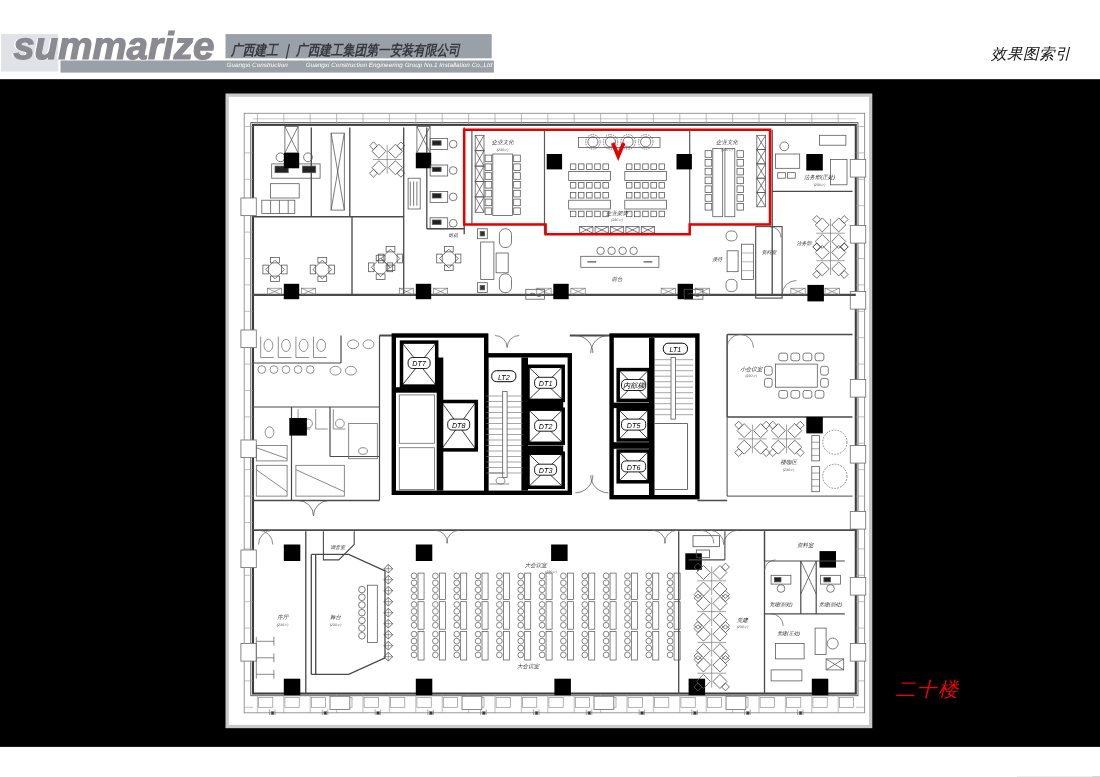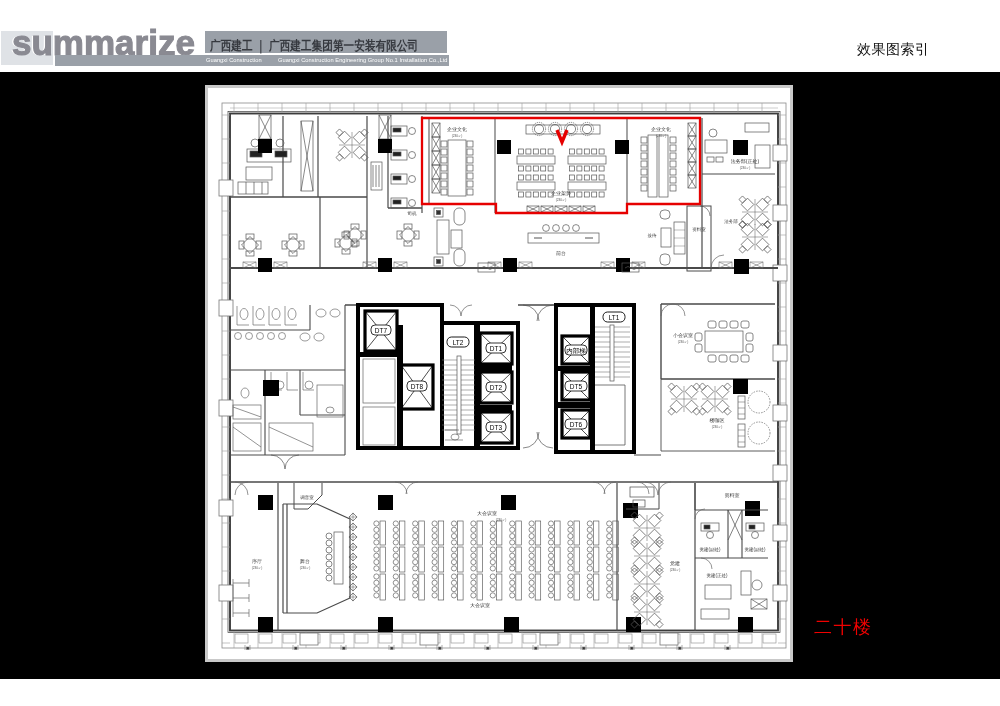--- a/index.html
+++ b/index.html
@@ -1,34 +1,34 @@
 <!DOCTYPE html>
 <html><head><meta charset="utf-8">
 <style>
   html,body{margin:0;padding:0;background:#fff;width:1000px;height:706px;overflow:hidden;
     font-family:"Liberation Sans",sans-serif;}
   .abs{position:absolute;}
 </style></head>
 <body>
 
-<div class="abs" style="left:0;top:0;width:993px;height:706px;background:#fff;">
+<div class="abs" style="left:0;top:0;width:993px;height:706px;background:#fff;font-style:italic;">
 
   <div class="abs" style="left:1px;top:31px;width:52px;height:34px;background:#dfe2e6;"></div>
 
   <div class="abs" style="left:12px;top:24.5px;font-size:35px;line-height:1;font-weight:bold;letter-spacing:0;color:#8a8a92;-webkit-text-stroke:1.1px #8a8a92;white-space:nowrap;"><span style="text-shadow:-1.7px 0 0 #fff;">s</span><span style="text-shadow:-1.7px 0 0 #fff;">u</span><span style="text-shadow:-1.7px 0 0 #fff;">m</span><span style="text-shadow:-1.7px 0 0 #fff;">m</span><span style="text-shadow:-1.7px 0 0 #fff;">a</span><span style="text-shadow:-1.7px 0 0 #fff;">r</span><span style="text-shadow:-1.7px 0 0 #fff;">i</span><span style="text-shadow:-1.7px 0 0 #fff;">z</span><span style="text-shadow:-1.7px 0 0 #fff;">e</span></div>
 
   <div class="abs" style="left:55px;top:55px;width:394px;height:10.5px;background:#9aa0a8;"></div>
 
   <div class="abs" style="left:206px;top:57px;font-size:5.7px;letter-spacing:0.05px;color:#fff;white-space:pre;">Guangxi Construction          Guangxi Construction Engineering Group No.1 Installation Co.,Ltd</div>
 
   <div class="abs" style="left:205px;top:31px;width:242px;height:22px;background:#9aa0a8;"></div>
 
   <div class="abs" style="left:210px;top:38.5px;font-size:13px;line-height:1;font-weight:bold;color:#36393f;white-space:nowrap;transform:scaleX(0.82);transform-origin:0 0;">广西建工 ｜ 广西建工集团第一安装有限公司</div>
 
-  <div class="abs" style="left:857px;top:41px;font-size:14px;color:#111;letter-spacing:0.5px;">效果图索引</div>
+  <div class="abs" style="left:901px;top:41px;font-size:14px;color:#111;letter-spacing:0.5px;">效果图索引</div>
 
   <div class="abs" style="left:0;top:71.5px;width:1000px;height:607.5px;background:#000;"></div>
 
   <div class="abs" style="left:205px;top:85px;width:588px;height:577px;background:#c9c9c9;">
     <div class="abs" style="left:3px;top:3px;width:582px;height:571px;background:#fff;"></div>
     <svg class="abs" style="left:0;top:0" width="588" height="577" viewBox="0 0 588 577">
       <defs>
 
         <g id="xclu" stroke="#555" stroke-width="0.7" fill="none">
           <rect x="-6" y="-6" width="12" height="12" transform="rotate(45)"></rect>

